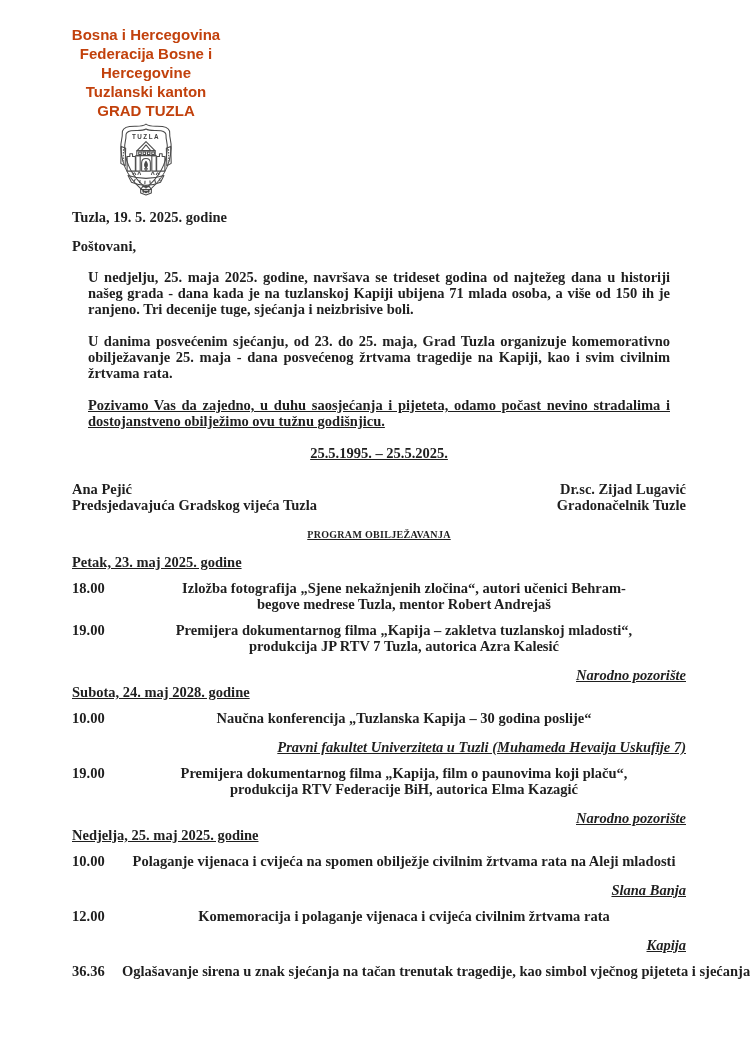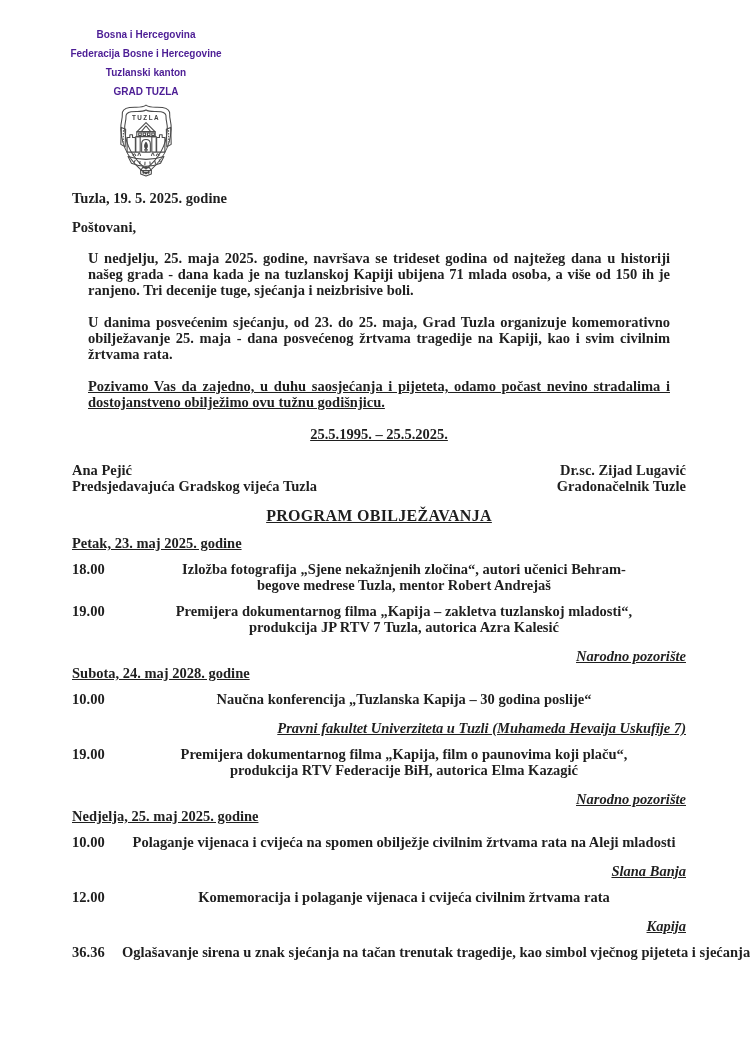--- a/index.html
+++ b/index.html
@@ -18,23 +18,23 @@
     line-height: 16px;
   }
 
   
   .letterhead {
     width: 224px;
     margin-left: -38px;
     text-align: center;
     font-family: "Liberation Sans", sans-serif;
     font-weight: bold;
-    font-size: 10px;
+    font-size: 15px;
     line-height: 19px;
-    color: #4c1d95;
+    color: #c2410c;
   }
   .emblem { display: block; margin: 2px 0 0 43px; }
 
   
   .date-line   { margin-top: 13px; }
   .salutation  { margin-top: 13px; }
   .para        { margin: 16px; text-align: justify; }
   .para-1      { margin-top: 15px; }
   .para-2      { margin-top: 7px; }
   .para-3      { margin-top: 13px; }
@@ -53,21 +53,21 @@
     align-items: flex-start;
   }
   .sig-left  { text-align: left; }
   .sig-right { text-align: right; }
 
   
   .program-title {
     margin-top: 14px;
     margin-bottom: 11px;
     text-align: center;
-    font-size: 16px;
+    font-size: 10px;
     text-decoration: underline;
     letter-spacing: 0.3px;
   }
   .day-heading { margin-top: 1px; text-decoration: underline; }
   .event-row   { display: flex; margin-top: 10px; }
   .event-time  { width: 50px; flex-shrink: 0; }
   .event-desc  { flex: 1; text-align: center; }
   .event-line  { white-space: nowrap; }
   .venue-row {
     margin-top: 13px;

